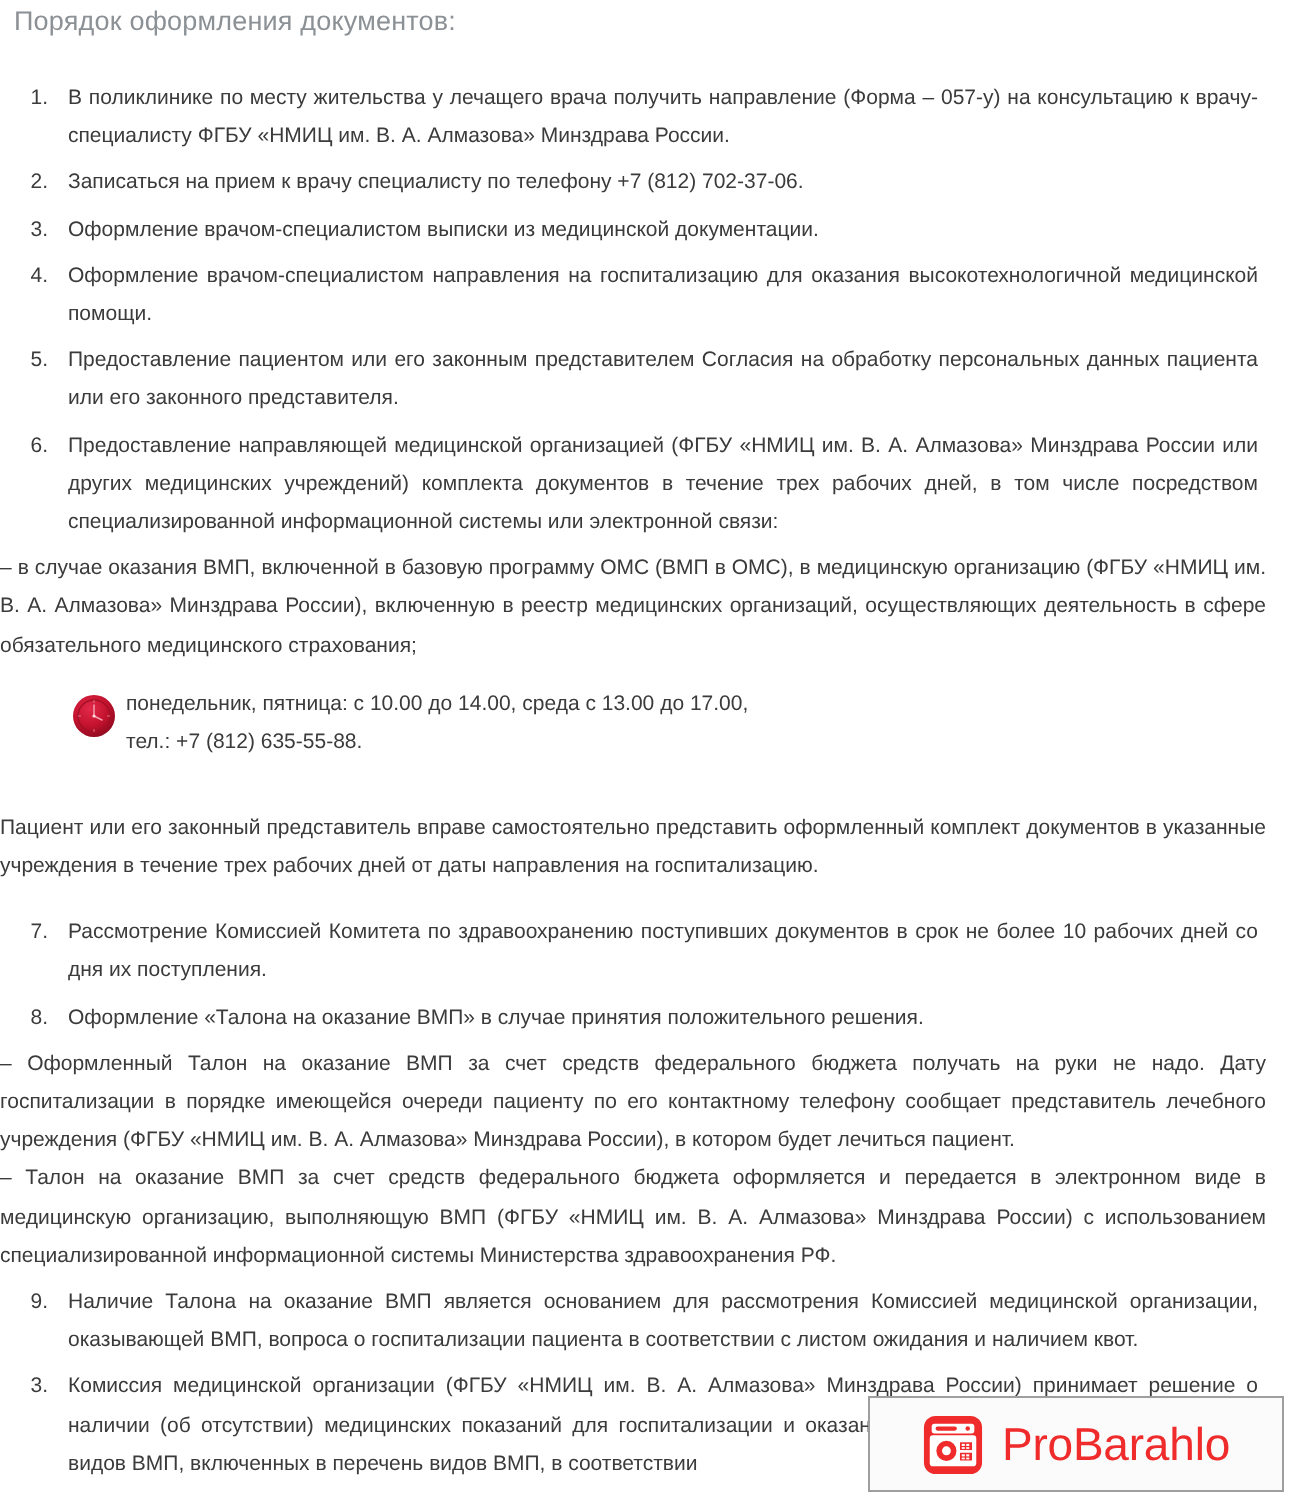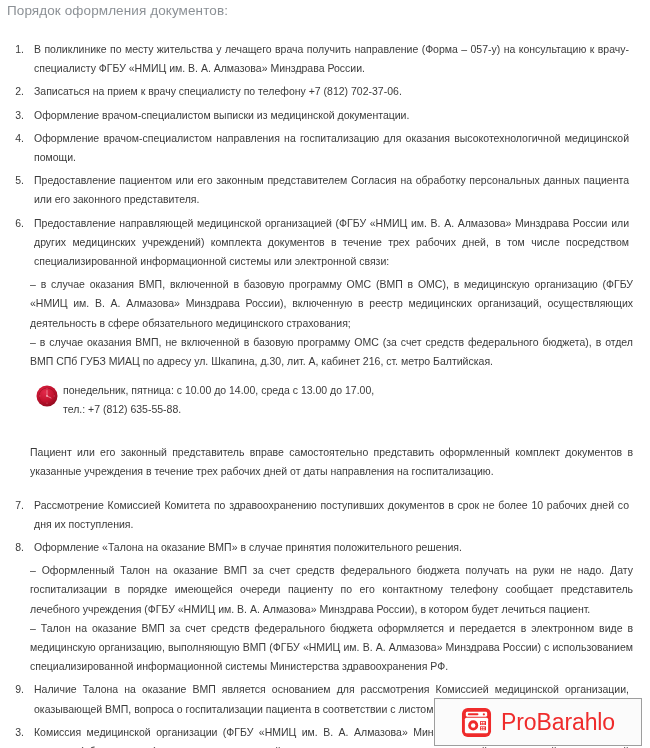--- a/index.html
+++ b/index.html
@@ -81,21 +81,20 @@
 
   .sub {
     font-size: 10.5px;
     line-height: 19.2px;
     text-align: justify;
     color: #3b3b3b;
     margin: 0;
   }
 
   .plain-indent {
-    padding-left: 30px;
     padding-right: 17px;
   }
   .gap-md { height: 10px; }
   .gap-lg { height: 22px; }
 
   
   .schedule {
     position: relative;
     padding-left: 63px;
     padding-right: 17px;
@@ -180,21 +179,20 @@
       </li>
 
       <li class="step">
         <span class="step-num">6.</span>
         <p class="para last-left">Предоставление направляющей медицинской организацией (ФГБУ «НМИЦ им. В. А. Алмазова» Минздрава России или других медицинских учреждений) комплекта документов в течение трех рабочих дней, в том числе посредством специализированной информационной системы или электронной связи:</p>
       </li>
     </ol>
 
     <div class="plain-indent">
       <p class="sub last-left">– в случае оказания ВМП, включенной в базовую программу ОМС (ВМП в ОМС), в медицинскую организацию (ФГБУ «НМИЦ им. В. А. Алмазова» Минздрава России), включенную в реестр медицинских организаций, осуществляющих деятельность в сфере обязательного медицинского страхования;</p>
-      <p class="sub last-left">– в случае оказания ВМП, не включенной в базовую программу ОМС (за счет средств федерального бюджета), в отдел ВМП СПб ГУБЗ МИАЦ по адресу ул. Шкапина, д.30, лит. А, кабинет 216, ст. метро Балтийская.</p>
     </div>
 
 
     <div class="gap-md"></div>
 
     <div class="schedule">
       <span class="clock-icon">
         <svg viewBox="0 0 44 44" width="22" height="22" aria-hidden="true">
           <defs>
             <radialGradient id="clkg" cx="40%" cy="32%" r="72%">

